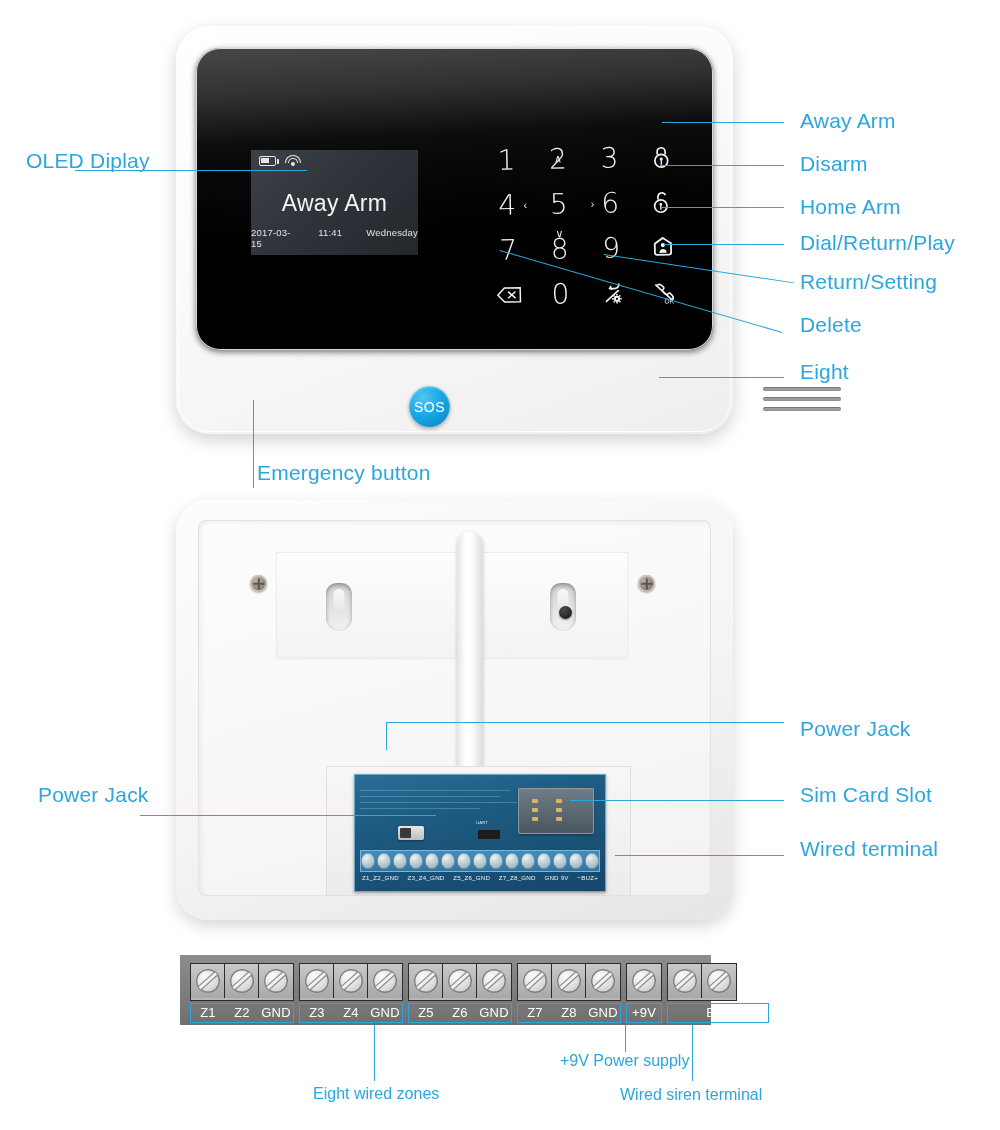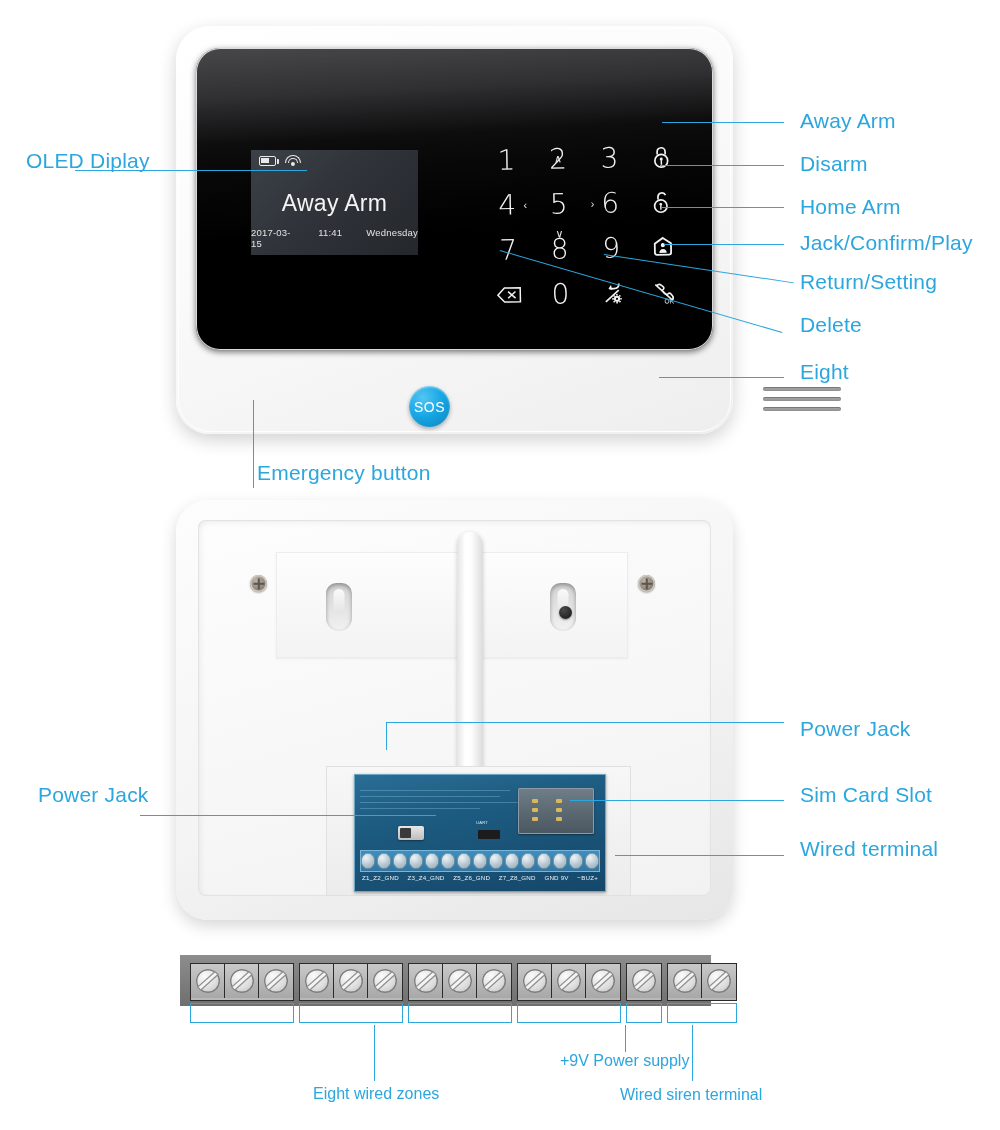--- a/index.html
+++ b/index.html
@@ -192,21 +192,21 @@
     box-shadow:inset 0 0 0 .6px #5d7684;
   }
   .pcb-term-labels{
     position:absolute; left:6px; right:6px; bottom:6px; height:12px;
     display:flex; align-items:flex-start; justify-content:space-between;
     color:#eaf4fa; font-size:6.2px; letter-spacing:.2px; padding:0 2px;
   }
 
   
   .term-strip{
-    position:absolute; left:180px; top:955px; width:531px; height:51px;
+    position:absolute; left:180px; top:955px; width:531px; height:70px;
     background:linear-gradient(180deg,#8d8d8d 0%,#7e7e7e 50%,#6f6f6f 100%);
   }
   .term-screws{
     position:absolute; left:10px; top:8px; right:10px; height:38px; display:flex; gap:0;
   }
   .tgroup{ display:flex; border:1.6px solid #2b2b2b; background:#b9b9b9; }
   .tcell{
     width:34px; height:34px; display:flex; align-items:center; justify-content:center;
     border-right:1.4px solid #2b2b2b; background:linear-gradient(180deg,#c9c9c9,#a8a8a8);
   }
@@ -377,21 +377,21 @@
   <div class="lead-h" style="left:662px; top:122px; width:122px;"></div>
   <div class="callout-label" style="left:800px; top:110px;">Away Arm</div>
 
   <div class="lead-h" style="left:660px; top:165px; width:124px;"></div>
   <div class="callout-label" style="left:800px; top:153px;">Disarm</div>
 
   <div class="lead-h" style="left:662px; top:207px; width:122px;"></div>
   <div class="callout-label" style="left:800px; top:196px;">Home Arm</div>
 
   <div class="lead-h" style="left:664px; top:244px; width:120px;"></div>
-  <div class="callout-label" style="left:800px; top:232px;">Jack/Confirm/Play</div>
+  <div class="callout-label" style="left:800px; top:232px;">Dial/Return/Play</div>
 
   <div class="lead-diag" style="left:604px; top:254px; width:192px; transform:rotate(8.5deg);"></div>
   <div class="callout-label" style="left:800px; top:271px;">Return/Setting</div>
 
   <div class="lead-diag" style="left:500px; top:250px; width:294px; transform:rotate(16.2deg);"></div>
   <div class="callout-label" style="left:800px; top:314px;">Delete</div>
 
   <div class="lead-h" style="left:659px; top:377px; width:125px;"></div>
   <div class="callout-label" style="left:800px; top:361px;">Eight</div>
 
@@ -557,21 +557,21 @@
         <span class="lcell">GND</span>
       </div>
       <div class="lgroup" style="margin-left:5px;">
         <span class="lcell">Z7</span>
         <span class="lcell">Z8</span>
         <span class="lcell">GND</span>
       </div>
       <div class="lgroup" style="margin-left:5px;">
         <span class="lcell">+9V</span>
       </div>
-      <div class="lgroup" style="margin-left:5px;">
+      <div class="lgroup" style="margin-left:5px;padding-left:32px;">
         <span class="lcell">BZ-</span>
         <span class="lcell">BZ+</span>
       </div>
     </div>
   </div>
 
   <div class="lead-v" style="left:374px; top:1025px; height:56px;"></div>
   <div class="bottom-caption" style="left:313px; top:1085px;">Eight wired zones</div>
 
   <div class="lead-v" style="left:625px; top:1025px; height:27px;"></div>

